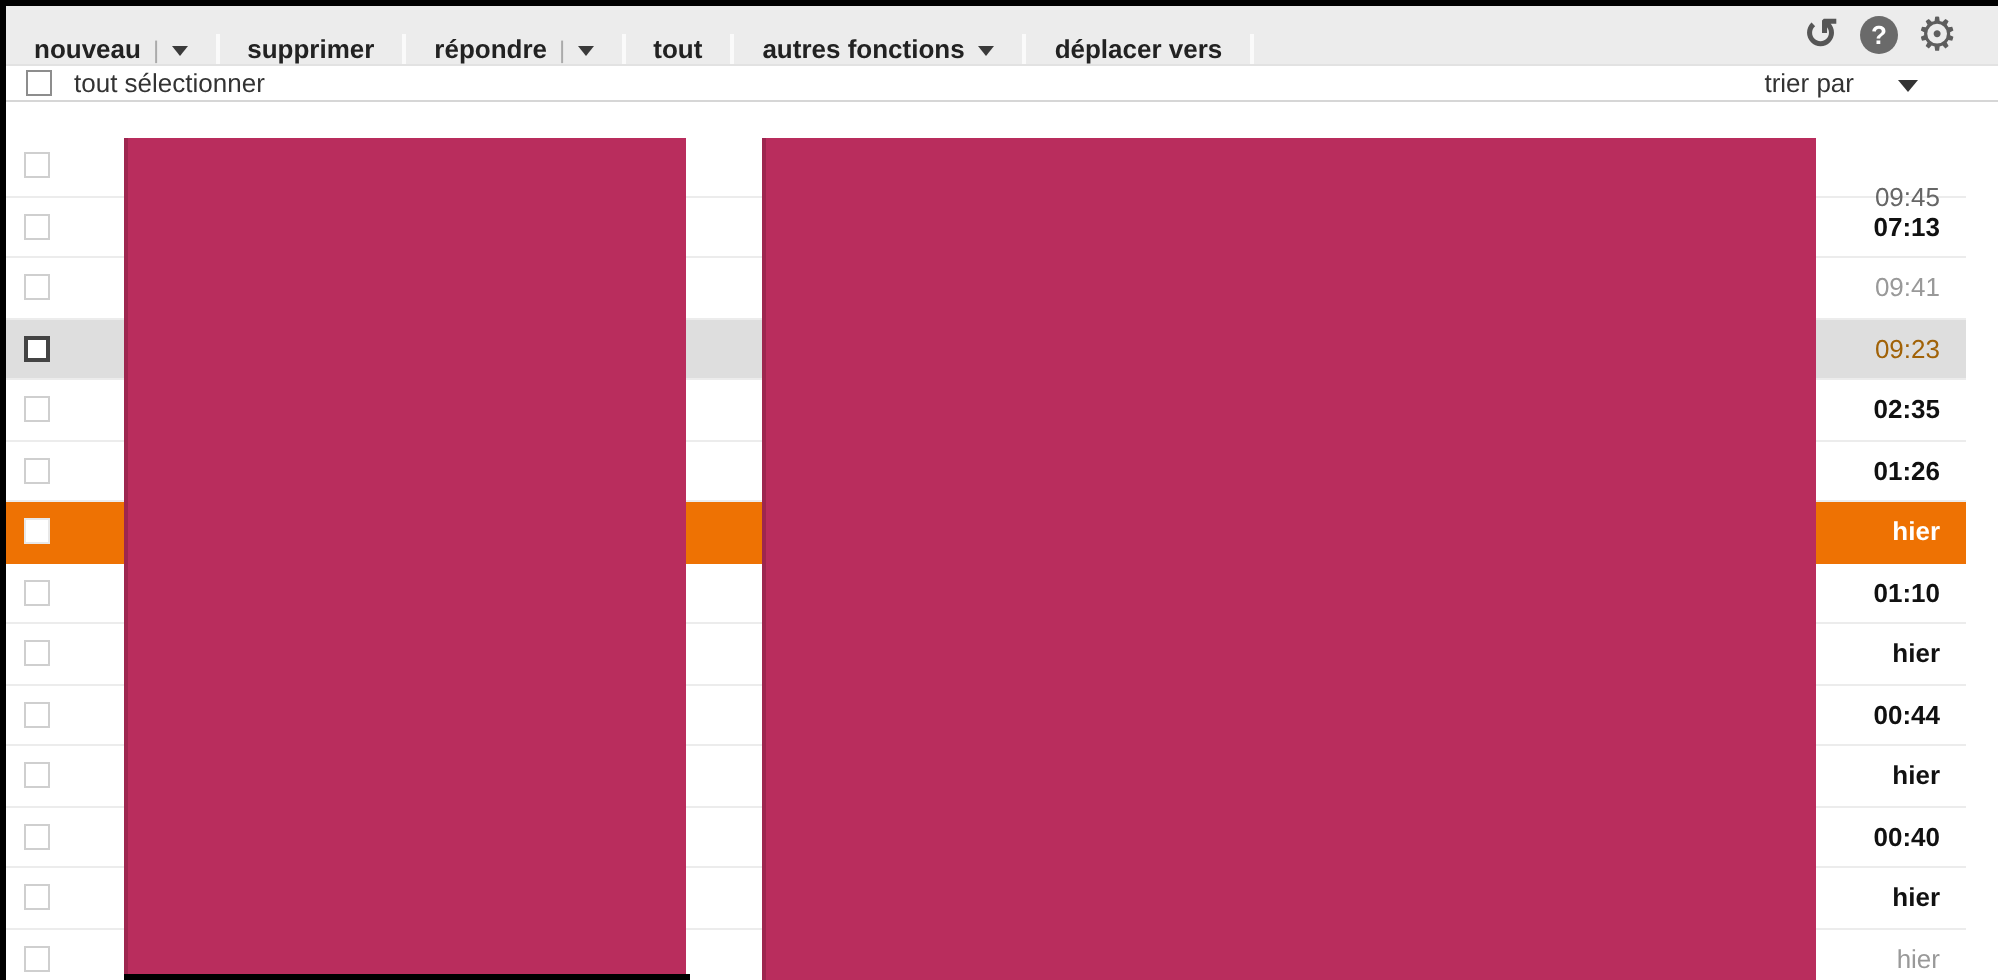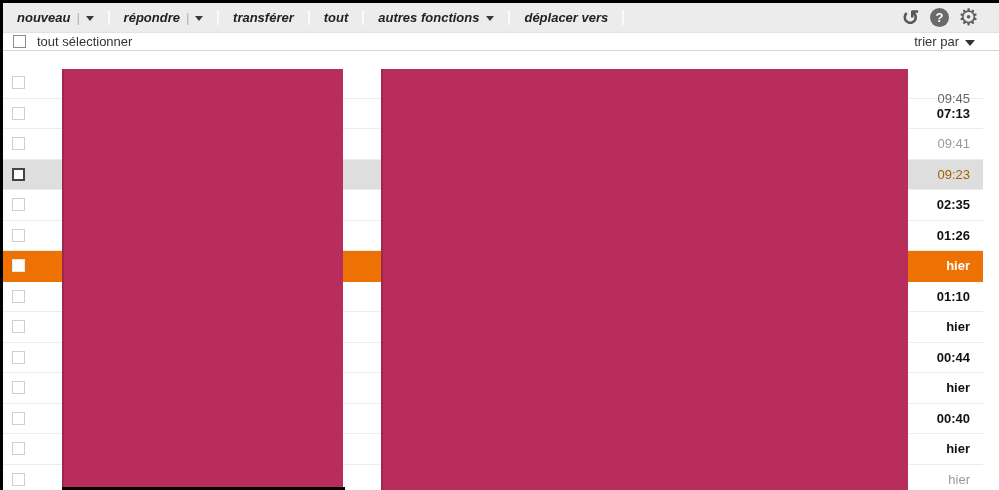--- a/index.html
+++ b/index.html
@@ -9,42 +9,42 @@
   
   .edge{position:absolute;background:#000;z-index:30;}
   .edge-top{left:0;top:0;width:999px;height:3px;}
   .edge-left{left:0;top:0;width:3px;height:490px;}
   .edge-bottom-partial{left:62px;top:487px;width:283px;height:3px;z-index:40;}
 
   
   .toolbar{position:absolute;left:3px;top:3px;width:996px;height:30px;
     background:var(--toolbar-bg,#ececec);display:flex;align-items:stretch;
     border-bottom:1px solid #e2e2e2;box-sizing:border-box;}
-  .toolbar-buttons{display:flex;align-items:center;font-style:italic;}
+  .toolbar-buttons{display:flex;align-items:flex-end;}
   .tbtn{display:flex;align-items:center;gap:7px;padding:0 14px;cursor:pointer;
     border-right:2px solid #fafafa;}
   .tlabel{font-size:13px;font-weight:bold;color:#222;white-space:nowrap;}
   .tpipe{color:#aaa;font-size:12px;font-weight:normal;margin:0 -1px;}
   .tcaret{width:0;height:0;border-left:4px solid transparent;border-right:4px solid transparent;
     border-top:5px solid #3a3a3a;margin-top:1px;}
   .toolbar-icons{margin-left:auto;display:flex;align-items:center;gap:9px;padding-right:20px;}
   .ticon{display:flex;align-items:center;justify-content:center;width:21px;height:21px;
     color:#565656;cursor:pointer;}
   .refresh-icon{font-size:21px;font-weight:bold;line-height:1;}
   .help-icon{background:#6a6a6a;color:#fff;border-radius:50%;width:19px;height:19px;
     font-size:13px;font-weight:bold;}
   .settings-icon{font-size:23px;line-height:1;color:#5e5e5e;}
 
   
   .selectbar{position:absolute;left:3px;top:33px;width:996px;height:18px;background:#fff;
     display:flex;align-items:center;border-bottom:1px solid #d6d6d6;box-sizing:border-box;}
   .cb{width:13px;height:13px;background:#fff;border:1px solid #8d8d8d;box-sizing:border-box;cursor:pointer;}
   .selectbar .cb{margin-left:10px;}
   .select-all-label{font-size:13px;color:#333;margin-left:11px;}
-  .sortwrap{margin-left:auto;display:flex;align-items:center;gap:6px;padding-right:24px;cursor:pointer;}
+  .sortwrap{margin-left:auto;display:flex;align-items:center;gap:22px;padding-right:40px;cursor:pointer;}
   .sort-label{font-size:13px;color:#333;}
   .sort-caret{width:0;height:0;border-left:5px solid transparent;border-right:5px solid transparent;
     border-top:6px solid #333;margin-top:2px;}
 
   
   .list{position:absolute;left:3px;top:68px;width:980px;height:422px;overflow:hidden;}
   .mrow{height:29.5px;display:flex;align-items:center;border-bottom:1px solid #ececec;
     background:#fff;cursor:pointer;}
   .mrow .cb{margin-left:9px;border-color:#cfcfcf;}
   .mtime{margin-left:auto;padding-right:13px;font-size:13px;}
@@ -70,31 +70,31 @@
 <div class="page">
 
   <div class="toolbar">
     <div class="toolbar-buttons">
   <div class="tbtn">
     <span class="tlabel">nouveau</span>
     <span class="tpipe">|</span>
     <span class="tcaret"></span>
   </div>
 
+  <div class="tbtn">
+    <span class="tlabel">supprimer</span>
+
+  </div>
 
   <div class="tbtn">
     <span class="tlabel">répondre</span>
     <span class="tpipe">|</span>
     <span class="tcaret"></span>
   </div>
 
-  <div class="tbtn">
-    <span class="tlabel">transférer</span>
-
-  </div>
 
   <div class="tbtn">
     <span class="tlabel">tout</span>
 
   </div>
 
   <div class="tbtn">
     <span class="tlabel">autres fonctions</span>
 
     <span class="tcaret"></span>

